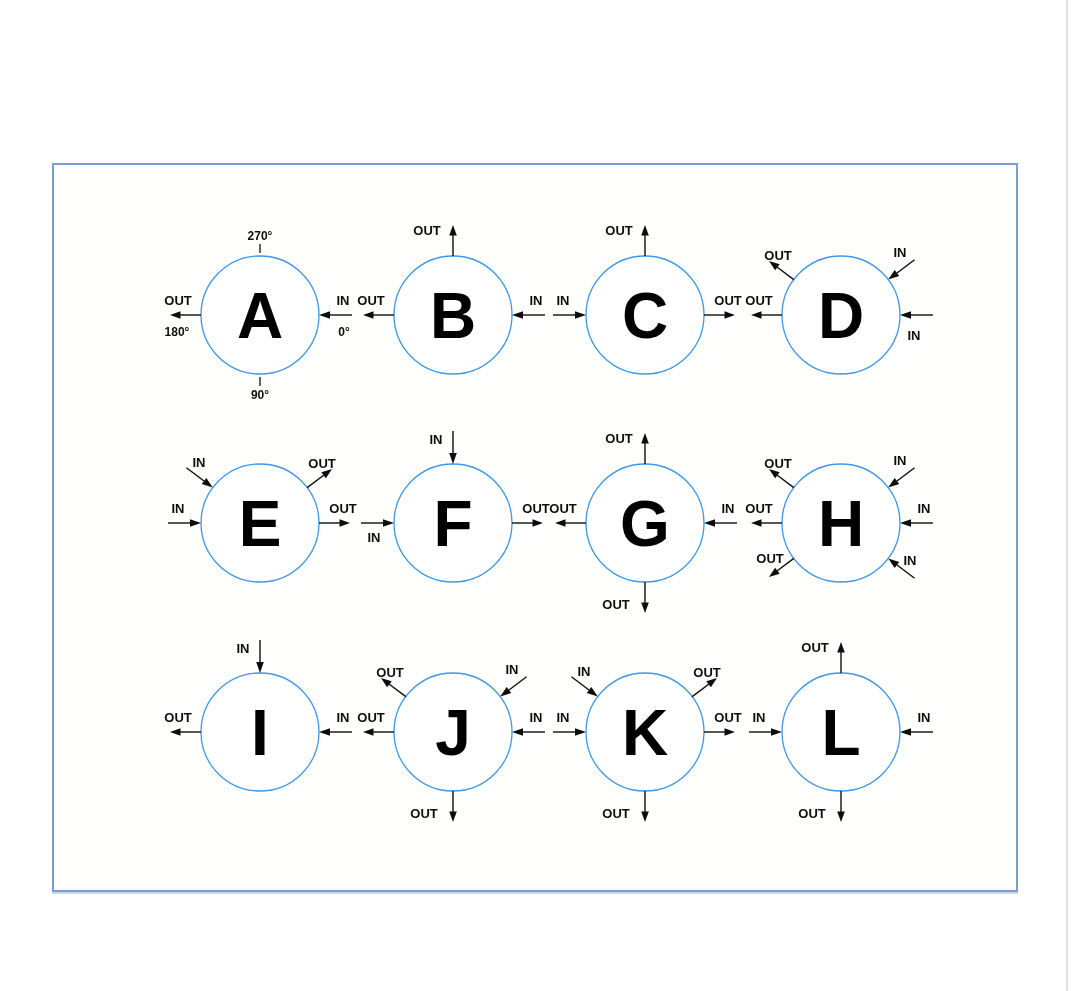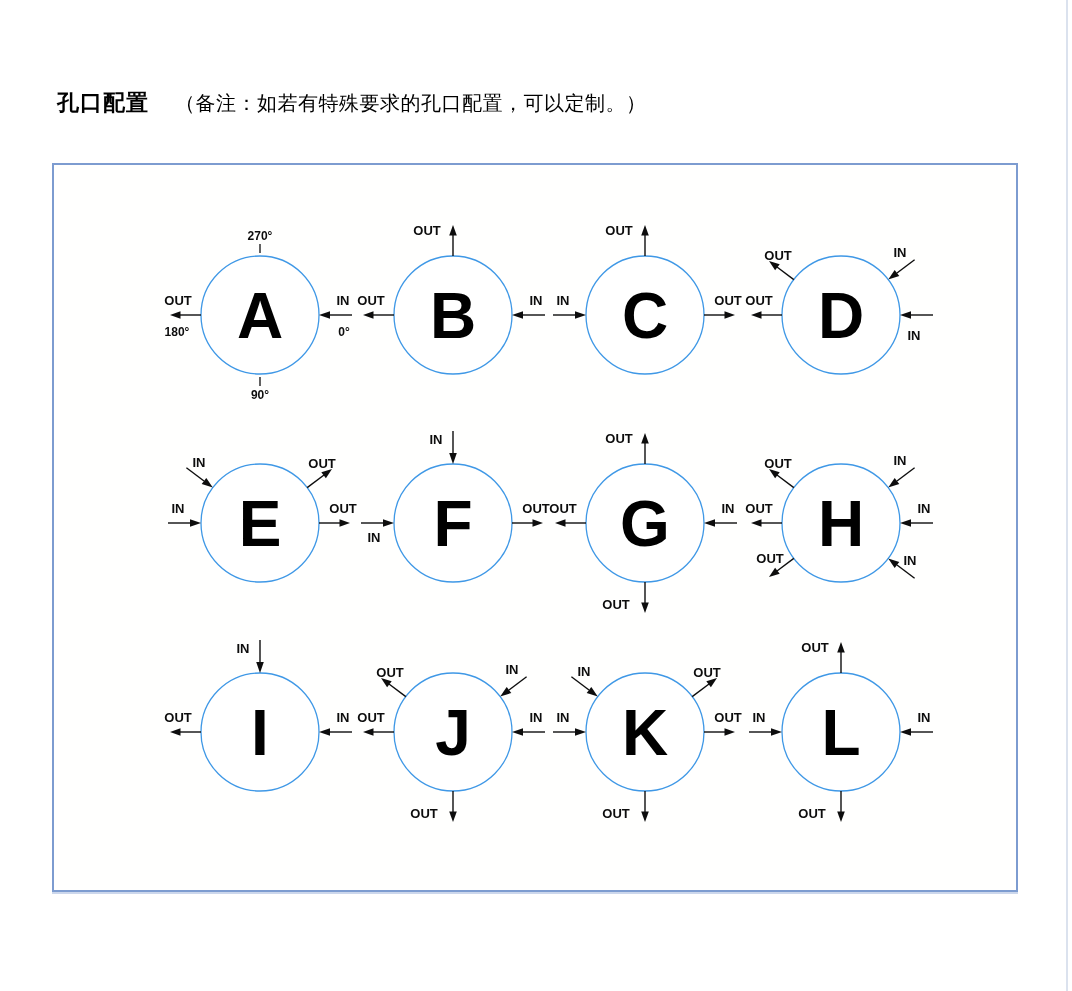--- a/index.html
+++ b/index.html
@@ -27,23 +27,20 @@
   .tickline{stroke:var(--arrow,#0d0d0d);stroke-width:1.3;}
   .arrowhead{fill:var(--arrow,#0d0d0d);stroke:none;}
   .letter{font-family:"Liberation Sans",sans-serif;font-weight:bold;font-size:64px;fill:#000;}
   .flow{font-family:"Liberation Sans",sans-serif;font-weight:bold;font-size:13px;fill:#0d0d0d;}
   .angle{font-family:"Liberation Sans",sans-serif;font-weight:bold;font-size:12px;fill:#0d0d0d;}
 </style>
 </head>
 <body>
 
 <div class="page">
-  <div class="header">
-    <span class="title">孔口配置</span><span class="note">（备注：如若有特殊要求的孔口配置，可以定制。）</span>
-  </div>
 
   <div class="diagram-box">
     <svg id="diagram" width="962" height="725" viewBox="0 0 962 725">
         <g transform="translate(206,150)">
           <circle r="59" fill="#ffffff" stroke="#3f98e6" stroke-width="1.3"></circle>
           <text x="0" y="23" class="letter" text-anchor="middle">A</text>
           <line x1="0" y1="-62" x2="0" y2="-71" class="tickline"></line>
           <text x="0" y="-75" class="angle" text-anchor="middle">270°</text>
           <line x1="0" y1="62" x2="0" y2="71" class="tickline"></line>
           <text x="0" y="84" class="angle" text-anchor="middle">90°</text>

